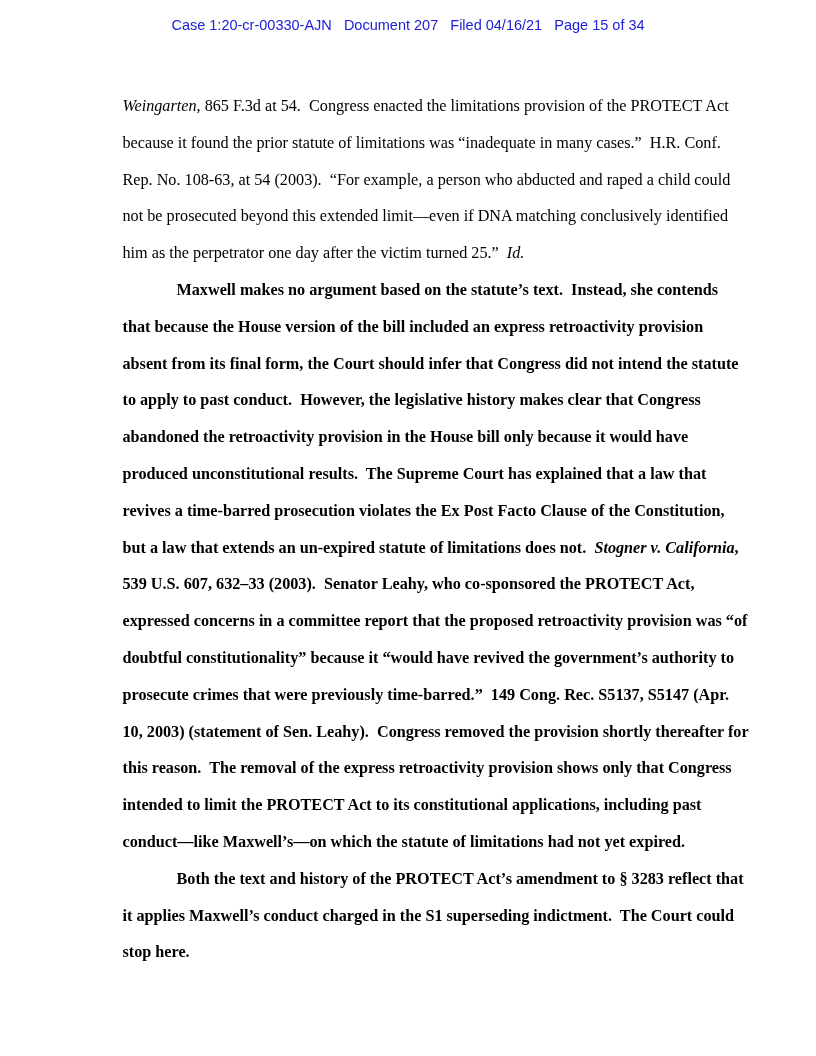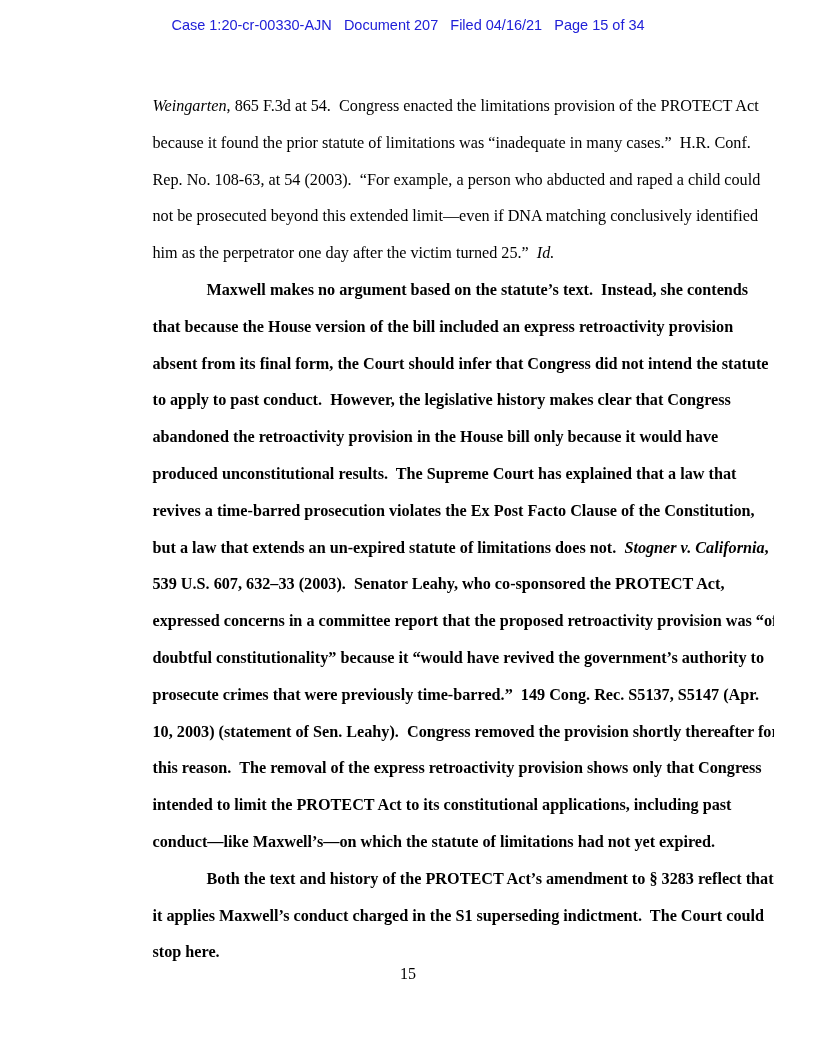--- a/index.html
+++ b/index.html
@@ -24,21 +24,21 @@
     width: 100%;
     text-align: center;
     font-family: "Liberation Sans", sans-serif;
     font-size: 14.5px;
     color: var(--header-blue, #2020d8);
     white-space: pre;
   }
   .doc-body {
     position: absolute;
     top: 88px;
-    left: 110px;
+    left: 80px;
     width: 626px;
   }
   .para {
     margin: 0;
     font-size: 16.2px;
     line-height: 36.8px;
     text-align: left;
     white-space: pre-wrap;
   }
   .para.indented {
@@ -64,15 +64,14 @@
 <div class="page">
 
   <div class="case-header">Case 1:20-cr-00330-AJN   Document 207   Filed 04/16/21   Page 15 of 34</div>
 
   <div class="doc-body">
     <p class="para"><span class="run-italic">Weingarten</span><span>, 865 F.3d at 54.  Congress enacted the limitations provision of the PROTECT Act because it found the prior statute of limitations was “inadequate in many cases.”  H.R. Conf. Rep. No. 108-63, at 54 (2003).  “For example, a person who abducted and raped a child could not be prosecuted beyond this extended limit—even if DNA matching conclusively identified him as the perpetrator one day after the victim turned 25.”  </span><span class="run-italic">Id.</span></p>
     <p class="para indented"><span>Maxwell makes no argument based on the statute’s text.  Instead, she contends that because the House version of the bill included an express retroactivity provision absent from its final form, the Court should infer that Congress did not intend the statute to apply to past conduct.  However, the legislative history makes clear that Congress abandoned the retroactivity provision in the House bill only because it would have produced unconstitutional results.  The Supreme Court has explained that a law that revives a time-barred prosecution violates the Ex Post Facto Clause of the Constitution, but a law that extends an un-expired statute of limitations does not.  </span><span class="run-italic">Stogner v. California</span><span>, 539 U.S. 607, 632–33 (2003).  Senator Leahy, who co-sponsored the PROTECT Act, expressed concerns in a committee report that the proposed retroactivity provision was “of doubtful constitutionality” because it “would have revived the government’s authority to prosecute crimes that were previously time-barred.”  149 Cong. Rec. S5137, S5147 (Apr. 10, 2003) (statement of Sen. Leahy).  Congress removed the provision shortly thereafter for this reason.  The removal of the express retroactivity provision shows only that Congress intended to limit the PROTECT Act to its constitutional applications, including past conduct—like Maxwell’s—on which the statute of limitations had not yet expired.</span></p>
     <p class="para indented"><span>Both the text and history of the PROTECT Act’s amendment to § 3283 reflect that it applies Maxwell’s conduct charged in the S1 superseding indictment.  The Court could stop here.</span></p>
   </div>
 
-  <div class="page-number">15</div>
 
 </div>
 
 </body></html>

